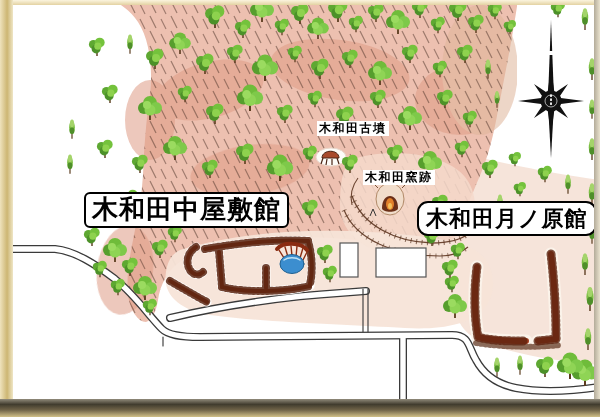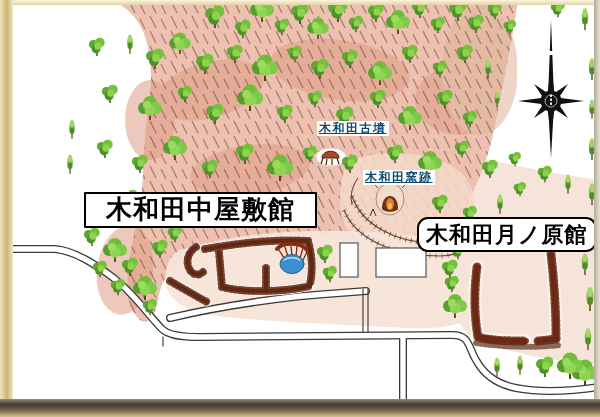--- a/index.html
+++ b/index.html
@@ -1,24 +1,24 @@
 <!DOCTYPE html>
 <html><head>
 <meta charset="utf-8">
 <style>
   html,body{margin:0;padding:0;background:#ffffff;}
   #stage{position:relative;width:600px;height:417px;background:#ffffff;overflow:hidden;
          font-family:"Liberation Sans",sans-serif;}
   #terrain-svg{position:absolute;left:0;top:0;}
-  .map-label-small{position:absolute;background:#ffffff;color:#0c4a6e;
+  .map-label-small{position:absolute;background:#ffffff;color:#000000;
      font:bold 12px "Liberation Sans",sans-serif;letter-spacing:1.5px;
-     line-height:1.1;padding:1px 2px;white-space:nowrap;text-decoration:underline;}
+     line-height:1.1;padding:1px 2px;white-space:nowrap;}
   .map-label-large{position:absolute;background:#ffffff;border:2px solid #000;
-     border-radius:1px;color:#000;font:bold 26px "Liberation Serif",serif;
-     letter-spacing:1px;line-height:1.15;padding:1px 20px;white-space:nowrap;}
+     border-radius:6px;color:#000;font:bold 26px "Liberation Serif",serif;
+     letter-spacing:1px;line-height:1.15;padding:1px 6px;white-space:nowrap;}
   #label-tsukinohara{font-size:22px;border-radius:11px;padding:3px 7px;}
   .frame{position:absolute;pointer-events:none;}
   #frame-top{left:0;top:0;right:0;height:5px;background:linear-gradient(#fbf4de,#e3d2a2);}
   #frame-left{left:0;top:0;bottom:0;width:13px;
      background:linear-gradient(90deg,#efe3bd,#cdb673 55%,#efe6c6);}
   #frame-right{right:0;top:0;bottom:0;width:6px;
      background:linear-gradient(270deg,#e9e2ce,#b3ab99);}
   #frame-bottom{left:0;bottom:0;right:0;height:18px;
      background:linear-gradient(#918b7b,#413c2e 30%,#6e6247 60%,#d2c188);}
 </style>
@@ -330,20 +330,20 @@
       <rect x="550" y="94.5" width="2" height="2.4"></rect>
       <rect x="550" y="98.5" width="2" height="2.4"></rect>
       <rect x="550" y="102.5" width="2" height="2.4"></rect>
     </g>
   </g>
 </svg>
 
 <div id="label-kofun" class="map-label-small" style="left:317px;top:121px;">木和田古墳</div>
 <div id="label-kiln" class="map-label-small" style="left:363px;top:170px;text-align:center;">木和田窯跡</div>
 <div id="label-nakayashiki" class="map-label-large" style="left:84px;top:192px;">木和田中屋敷館</div>
-<div id="label-tsukinohara" class="map-label-large" style="left:417px;top:217px;">木和田月ノ原館</div>
+<div id="label-tsukinohara" class="map-label-large" style="left:417px;top:201px;">木和田月ノ原館</div>
 
 <div id="frame-top" class="frame"></div>
 <div id="frame-left" class="frame"></div>
 <div id="frame-right" class="frame"></div>
 <div id="frame-bottom" class="frame"></div>
 
 </div>
 
 </body></html>

